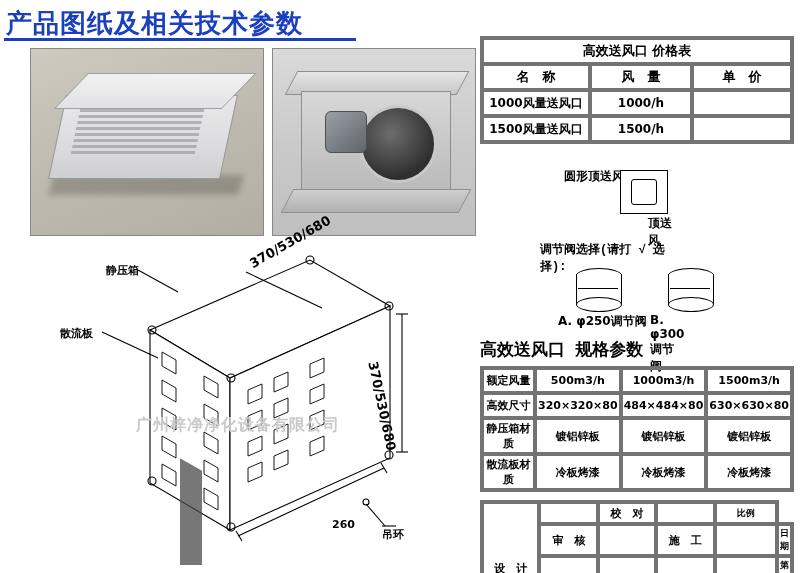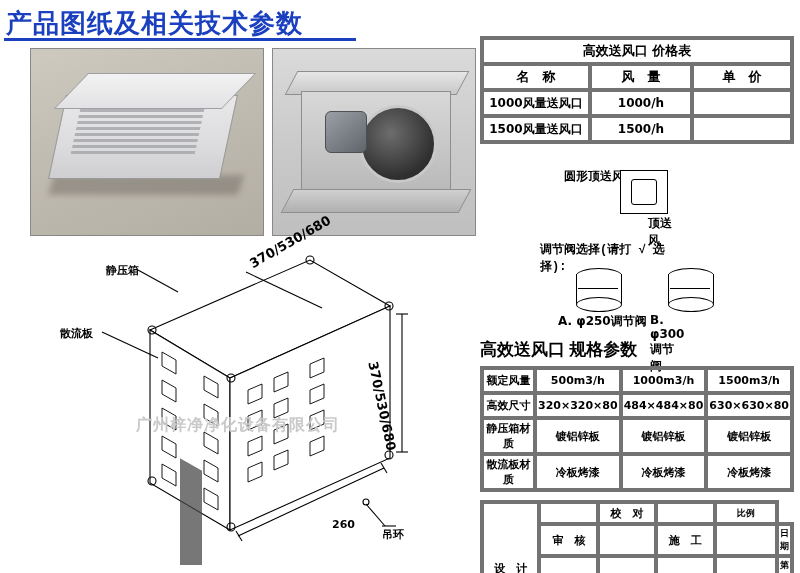--- a/index.html
+++ b/index.html
@@ -117,21 +117,21 @@
   #valve-a{left:576px;top:268px;}
   #valve-b{left:668px;top:268px;}
   .valve-cap{position:absolute;font-size:12px;font-weight:bold;color:#000;
     font-family:"DejaVu Sans","Liberation Sans",sans-serif;}
   #valve-a-cap{left:558px;top:313px;}
   #valve-b-cap{left:650px;top:313px;}
 
   
   #spec-heading{
     position:absolute;left:480px;top:338px;font-size:17px;font-weight:bold;color:#000;
-    font-family:Liberation Serif, serif;
+    font-family:Liberation Mono, monospace;
   }
   #spec-table{left:480px;top:366px;width:314px;}
   #spec-table td{height:19px;font-size:11px;}
 
   
   #sign-table{left:480px;top:500px;width:314px;}
   #sign-table td{height:16px;font-size:11px;}
   #sign-table td.small{font-size:9px;font-weight:bold;}
 
   

